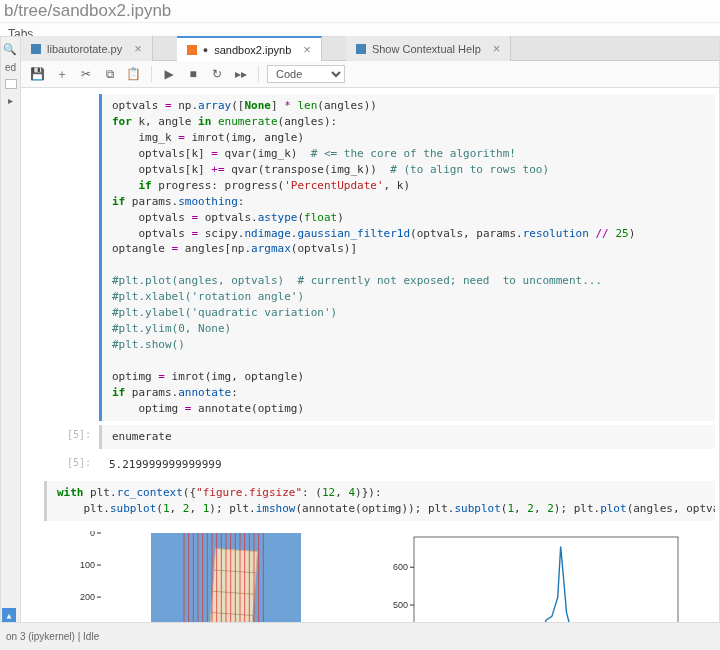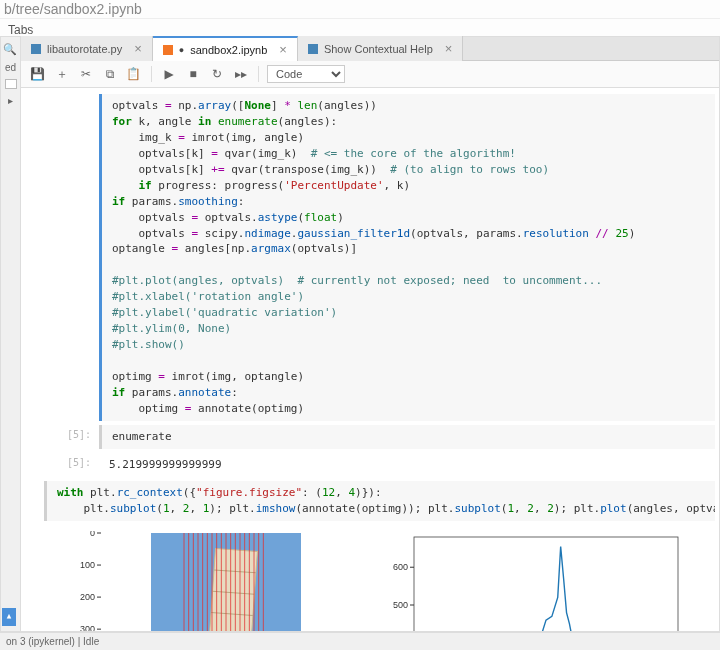--- a/index.html
+++ b/index.html
@@ -9,21 +9,21 @@
     color: #333;
     background: #f5f5f5;
     width: 720px;
     height: 650px;
     overflow: hidden;
     position: relative;
   }
   .url-bar {
     padding: 1px 4px;
     color: #888;
-    font-size: 14px;
+    font-size: 17px;
     background: #fdfdfd;
     border-bottom: 1px solid #eee;
   }
   .menu-bar {
     display: flex;
     gap: 18px;
     padding: 4px 8px;
     background: #fdfdfd;
     border-bottom: 1px solid #ddd;
     font-size: 12px;
@@ -64,20 +64,21 @@
     width: 12px; height: 10px;
     border: 1px solid #bbb;
     background: #fff;
   }
   .tab-strip {
     display: flex;
     align-items: center;
     background: #e4e4e4;
     height: 24px;
     border-bottom: 1px solid #ccc;
+    gap: 24px;
   }
   .tab {
     display: flex;
     align-items: center;
     gap: 6px;
     height: 26px;
     padding: 0 10px;
     border-right: 1px solid #ccc;
     font-size: 11px;
     color: #555;
@@ -165,21 +166,21 @@
   .const { color: #008000; font-weight: bold; }
   .plots {
     display: flex;
     gap: 20px;
     padding: 6px 0 4px 35px;
     align-items: flex-start;
   }
   .status-bar {
     position: absolute;
     left: 0; right: 0; bottom: 0;
-    height: 18px;
+    height: 28px;
     background: #f0f0f0;
     border-top: 1px solid #ddd;
     font-size: 10px;
     color: #666;
     display: flex;
     align-items: center;
     padding: 0 6px;
   }
   .vtab {
     position: absolute;

